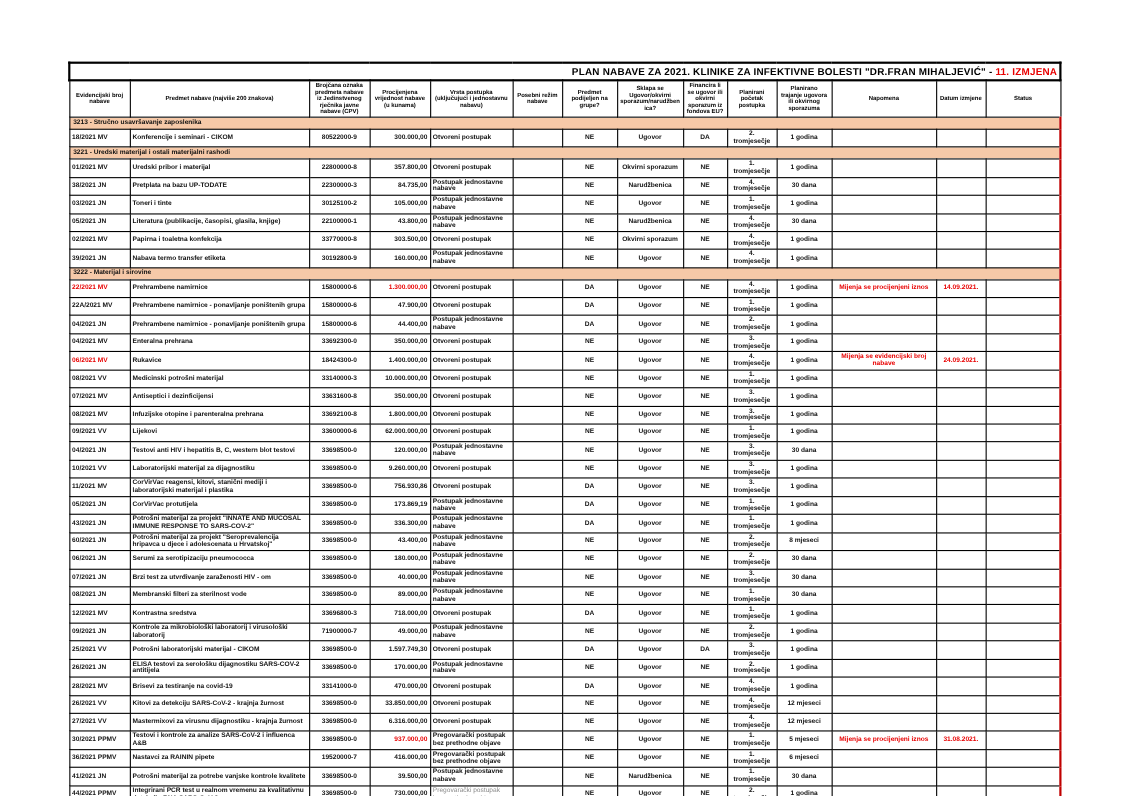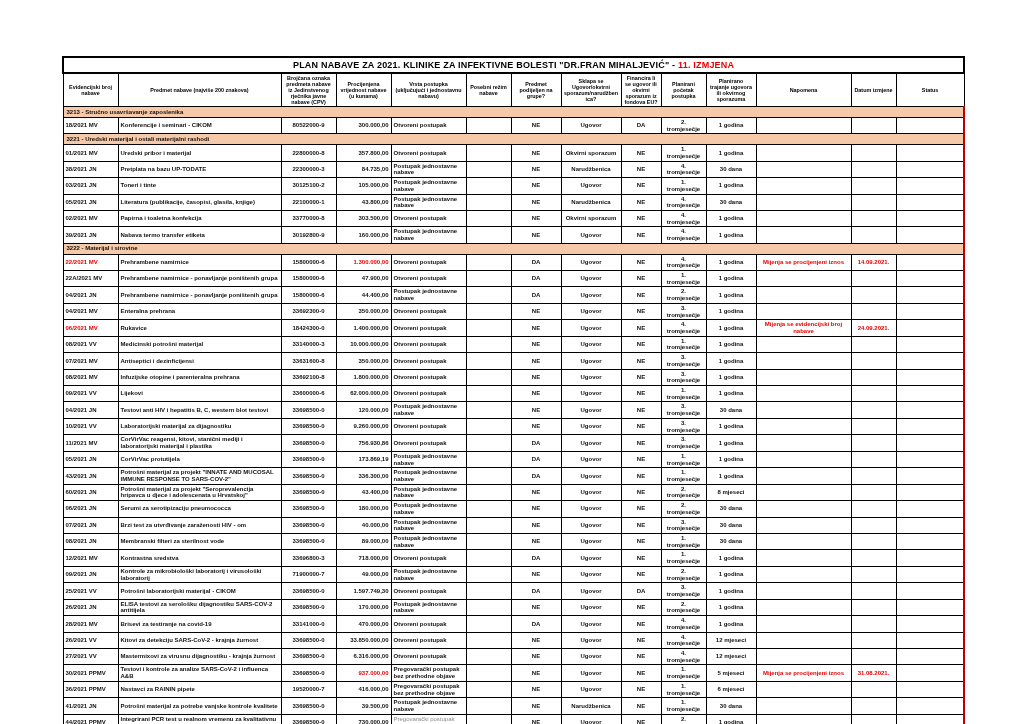--- a/index.html
+++ b/index.html
@@ -1,21 +1,21 @@
 <!DOCTYPE html>
 <html><head>
 <meta charset="utf-8">
 <style>
   html,body{margin:0;padding:0;background:#ffffff;width:1024px;height:724px;overflow:hidden;
             font-family:"Liberation Sans","DejaVu Sans",sans-serif;}
   .sheet{position:absolute;left:62px;top:56px;width:901px;}
   table{border-collapse:collapse;width:901px;table-layout:fixed;}
   td,th{border:1px solid #000;vertical-align:middle;padding:1px 2px;line-height:1.12;
         overflow:hidden;word-wrap:break-word;}
-  .title-cell{border:2px solid #000;text-align:center;font-size:9px;font-weight:bold;
+  .title-cell{border:2px solid #000;text-align:right;font-size:9px;font-weight:bold;
               padding:2px;letter-spacing:.2px;}
   .title-red{color:#e80000;}
   th{font-size:5.4px;font-weight:bold;text-align:center;background:#fff;}
   tbody td{font-size:6px;font-weight:bold;color:#111;}
   tbody tr td:last-child{border-right:2px solid #c00000;}
   thead tr th, thead tr td{border-bottom:1.6px solid #000;}
   .section{background:#f6c9a8;text-align:left;font-size:6px;font-weight:bold;
            padding:1.5px 3px;}
   .red{color:#e80000;}
   .grey{color:#8a8a8a;font-weight:normal;}

